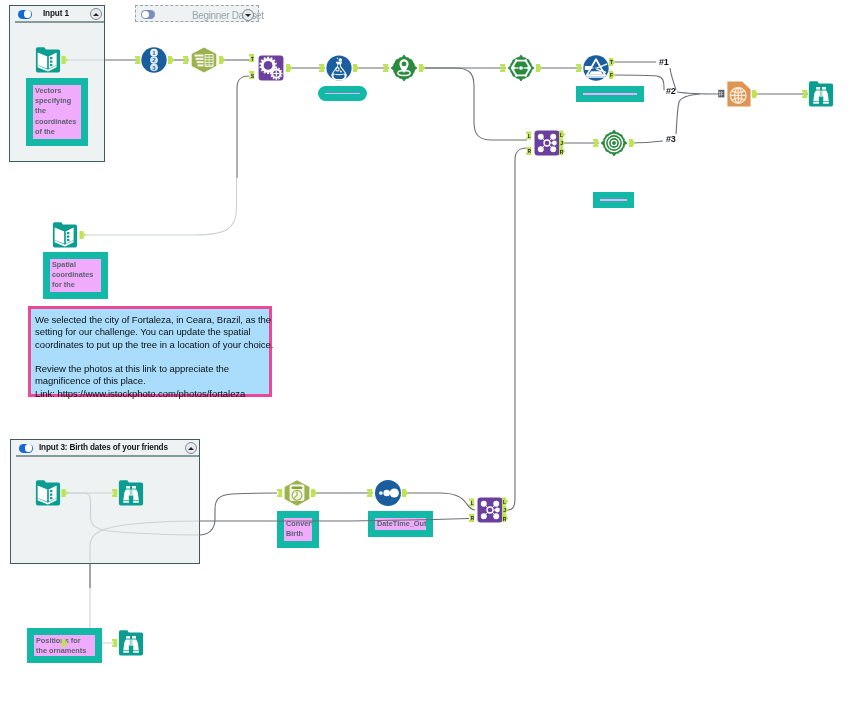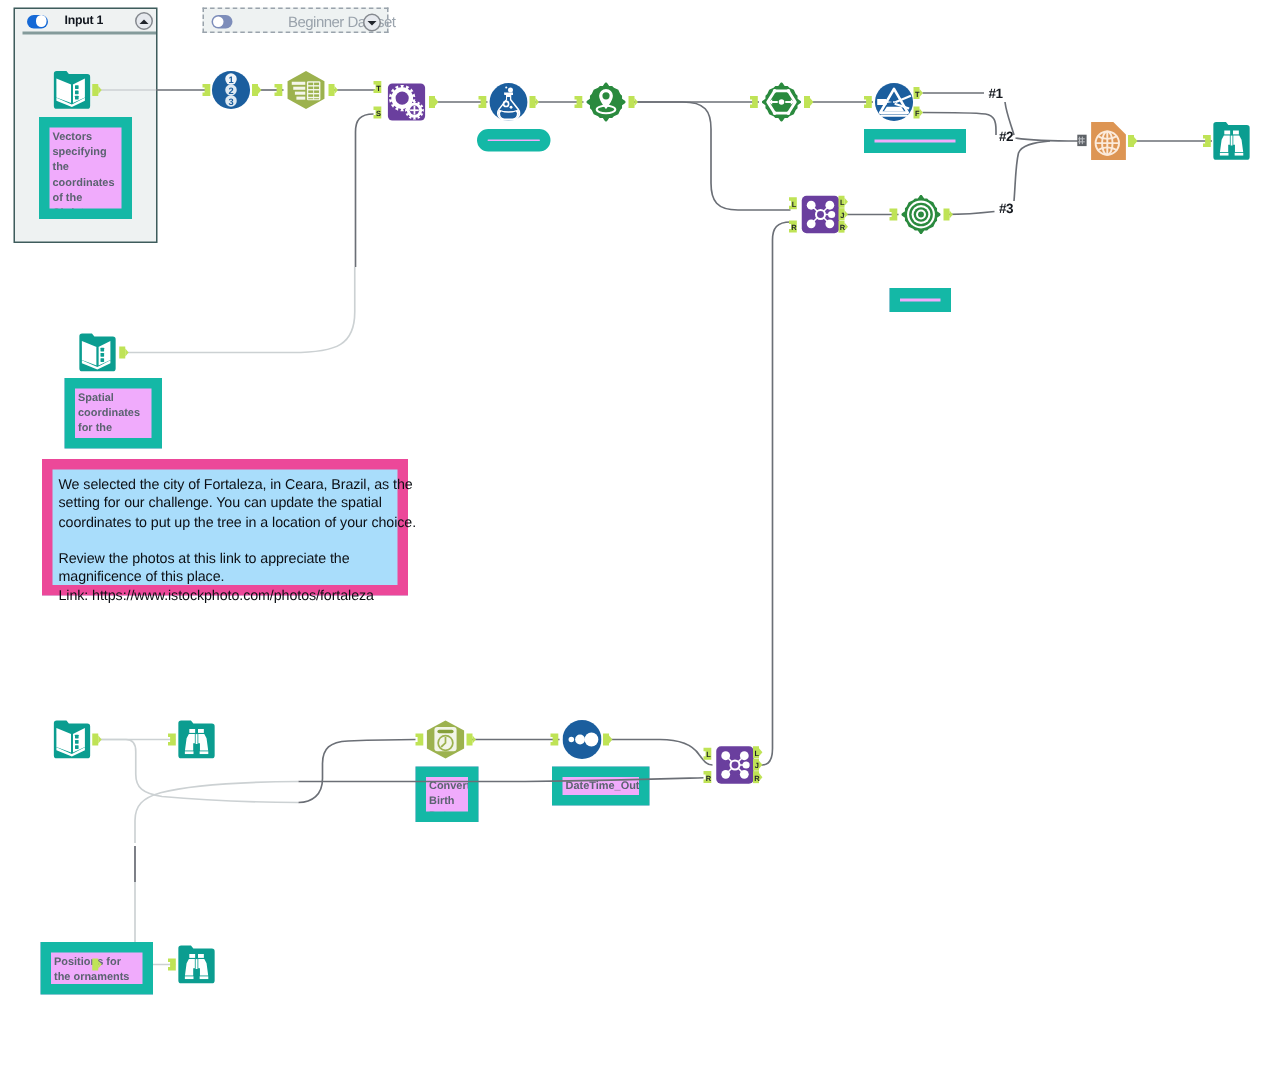--- a/index.html
+++ b/index.html
@@ -23,21 +23,21 @@
             border-left:3.8px solid transparent;border-right:3.8px solid transparent;border-bottom:3.7px solid #20242b;}
   .collapse.down:after{border-bottom:none;border-top:3.7px solid #20242b;top:4.2px;}
 
   .dashbox{position:absolute;background:#eef2f2;border:1px dashed #9aa3ac;box-sizing:border-box;}
   .dashbox .ctitle{position:absolute;font-size:10px;font-weight:normal;color:#9aa3ac;white-space:nowrap;letter-spacing:-0.35px;margin-left:35px;}
 
   
   .anno{position:absolute;background:#f0abfc;border:7px solid #14b8a6;box-sizing:border-box;
         font-size:7.3px;color:#5b6270;line-height:10.2px;padding:1px 2px 0 2px;white-space:pre-line;font-weight:bold;overflow:hidden;}
   .anno.plain{font-weight:normal;}
-  .comment{position:absolute;background:#a9ddfb;border:7px solid #ec4899;box-sizing:border-box;
+  .comment{position:absolute;background:#a9ddfb;border:3px solid #ec4899;box-sizing:border-box;
         font-size:9.5px;color:#0c0f14;line-height:12.3px;padding:5px 4px 2px 4px;white-space:pre;letter-spacing:-0.05px;}
 
   
   .node{position:absolute;}
   .lbl{position:absolute;font-size:9px;font-weight:bold;color:#14181e;letter-spacing:-0.3px;}
   svg{display:block;overflow:visible;}
 </style>
 </head>
 <body>
 
@@ -222,20 +222,29 @@
 
 <div class="dashbox" style="left:135px;top:5px;width:124px;height:17px;">
   <div class="toggle off" style="left:5px;top:4px;">
         <i></i>
       </div>
   <div class="ctitle" style="left:21px;top:3.5px;color:#9aa3ac;">Beginner Dataset</div>
   <div class="collapse down" style="right:4px;top:2.5px;"></div>
 </div>
 
 
+<div class="container" style="left:10px;top:439px;width:190px;height:125px;">
+  <div class="chdr">
+    <div class="toggle">
+          <i></i>
+        </div>
+    <div class="ctitle">Input 3: Birth dates of your friends</div>
+    <div class="collapse" style="right:2px;top:1.5px;"></div>
+  </div>
+</div>
 
 
 <svg id="wires-light" width="851" height="719" style="position:absolute;left:0;top:0;">
   <g fill="none" stroke="#ccd1d3" stroke-width="1.1">
     <path d="M66 60 H104"></path>
     <path d="M66 493 H117"></path>
     <path d="M66 643 H117"></path>
     <path d="M84 235 H195 C225 235 236.5 229.5 236.5 208 V178"></path>
     <path d="M66 493 H84 C89 493 90.5 496 90.5 501 V516 C90.5 525 95 529 108 531 C135 533.5 165 534.8 199 535"></path>
     <path d="M66 643 H82 C88 643 90 639.5 90 633 V564"></path>

